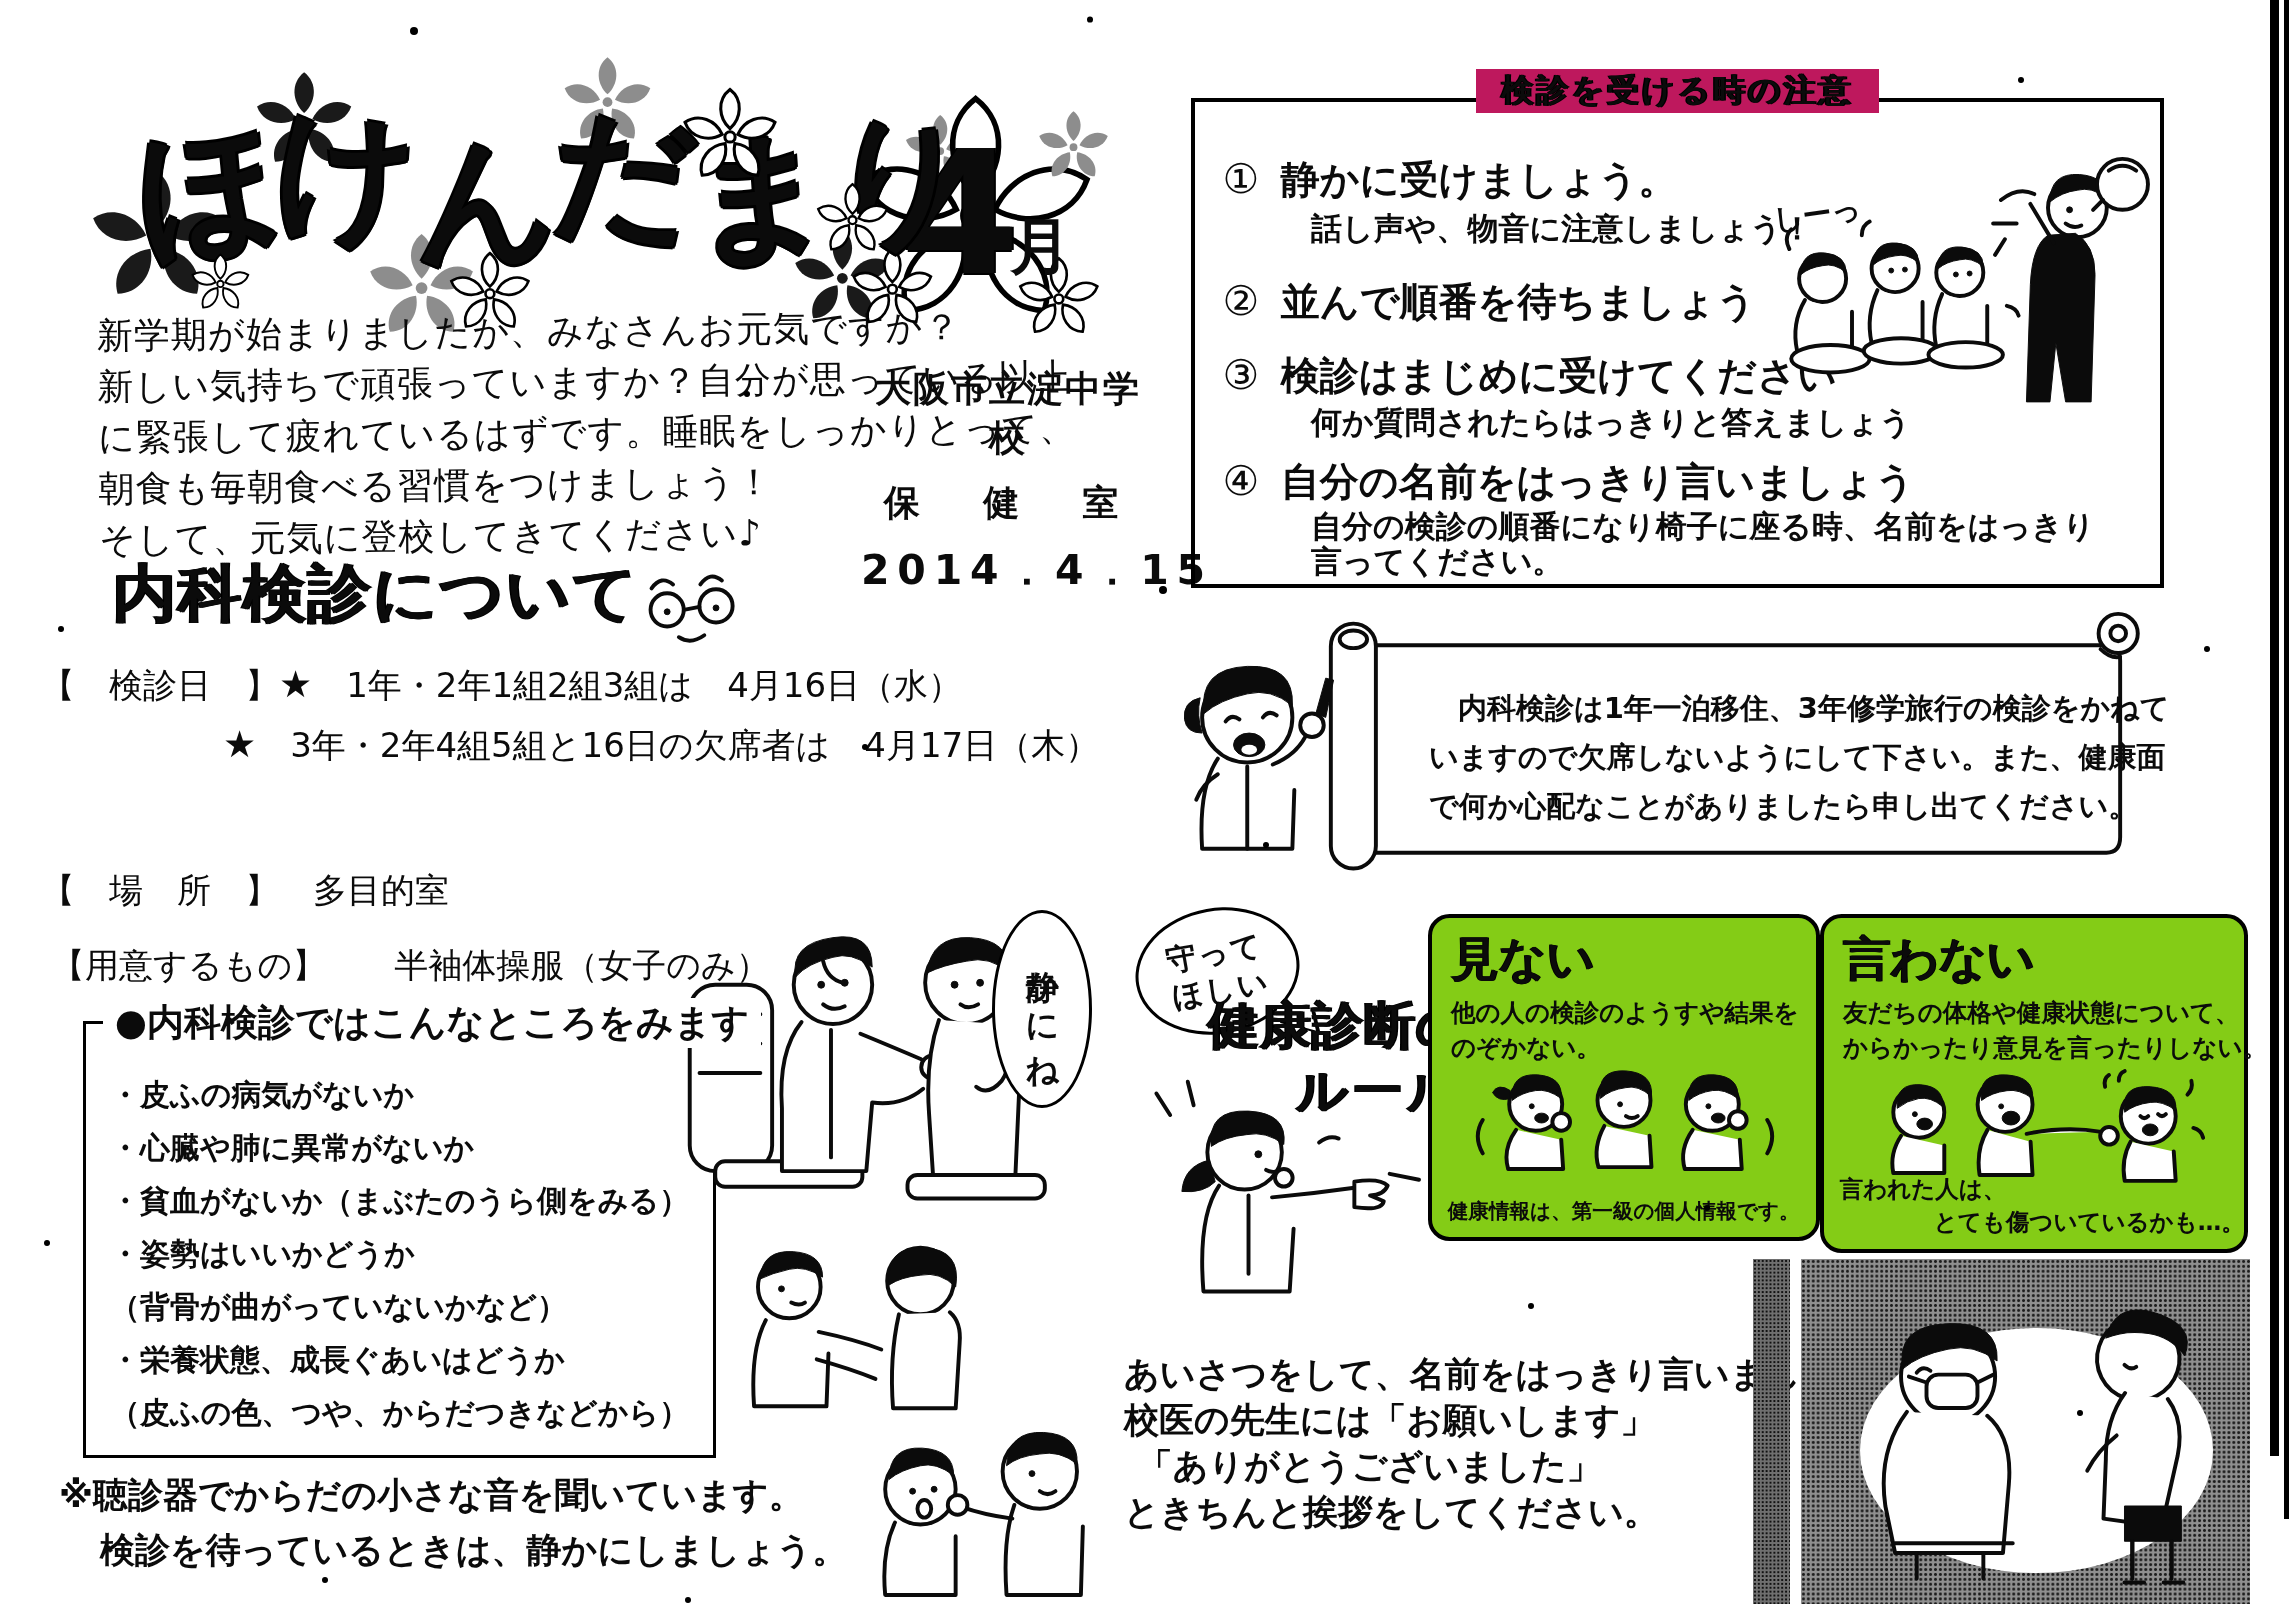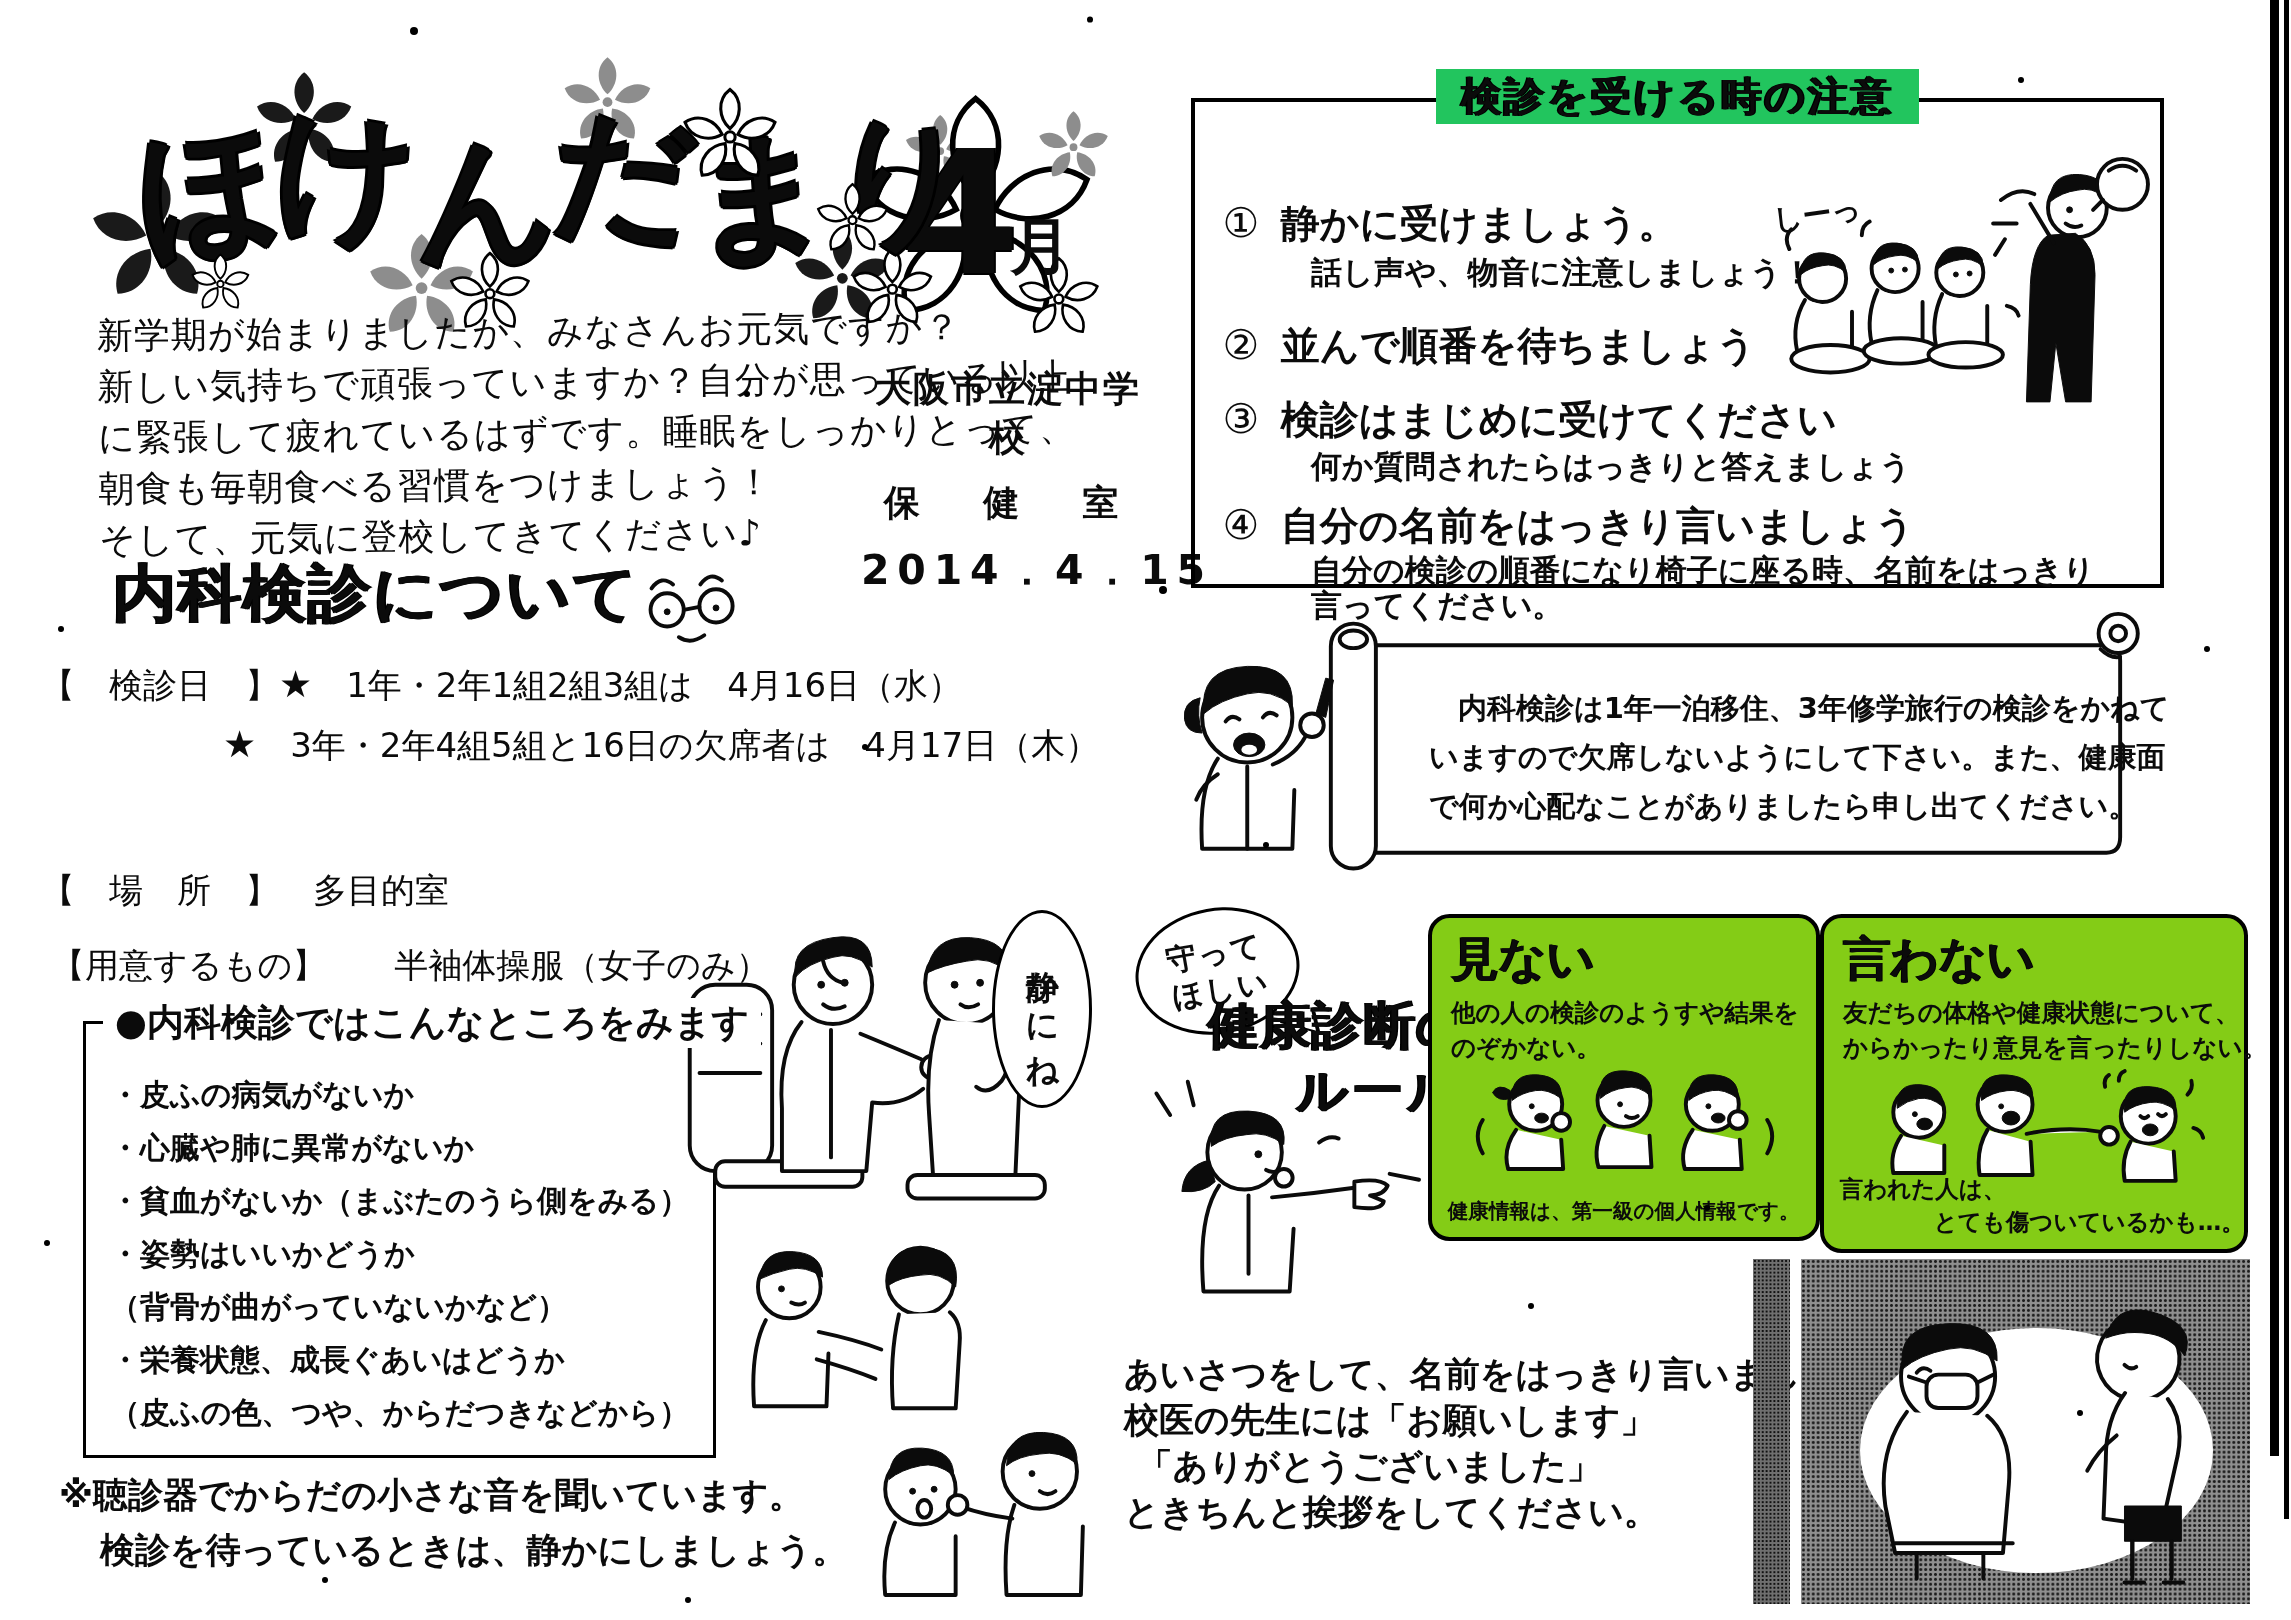--- a/index.html
+++ b/index.html
@@ -45,23 +45,23 @@
   .checklist-items{left:110px;top:1068px;font-size:30px;font-weight:700;line-height:53px;white-space:nowrap;}
   .steth-note{left:59px;top:1468px;font-size:35px;font-weight:700;white-space:nowrap;line-height:55px;}
   .steth-note .ind{margin-left:41px;}
   
   .quiet-bubble{left:992px;top:910px;width:94px;height:192px;border:3.9px solid #000;border-radius:50%;
       display:flex;align-items:center;justify-content:center;background:#fff;z-index:3;}
   .quiet-bubble span{writing-mode:vertical-rl;font-size:33px;font-weight:700;letter-spacing:3.9px;}
   
   .caution-box{left:1191px;top:98px;width:965px;height:482px;border:4.9px solid #000;}
   .caution-title{left:0;right:0;top:-33px;text-align:center;}
-  .caution-title span{display:inline-block;background:#22c55e;padding:0 25.5px;font-size:40px;font-weight:900;
+  .caution-title span{display:inline-block;background:#be185d;padding:0 25.5px;font-size:32px;font-weight:900;
       letter-spacing:2.9px;text-shadow:1.5px 0 #000,-1.5px 0 #000;}
-  .c-item{position:absolute;font-weight:700;white-space:nowrap;margin-top:44px;}
+  .c-item{position:absolute;font-weight:700;white-space:nowrap;}
   .c-num{font-size:41px;margin-right:21.6px;font-weight:400;}
   .c-main{font-size:39px;}
   .c-sub{font-size:31px;}
   .shush{left:578px;top:93px;font-size:29px;font-weight:700;transform:rotate(-8deg);}
   
   .scroll-wrap{left:1313px;top:606px;width:872px;height:284px;}
   .scroll-text{position:absolute;left:116px;top:78px;width:706px;font-size:29px;font-weight:700;
       line-height:49px;white-space:nowrap;}
   
   .rule-bubble{left:1135px;top:908px;width:159px;height:120px;border:3.9px solid #000;border-radius:50%;

